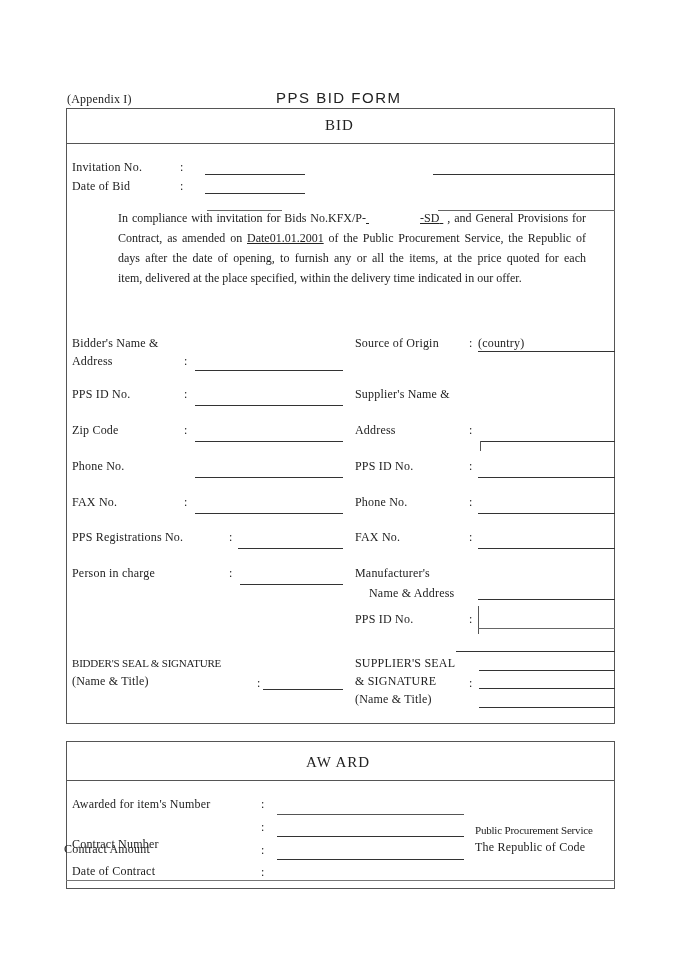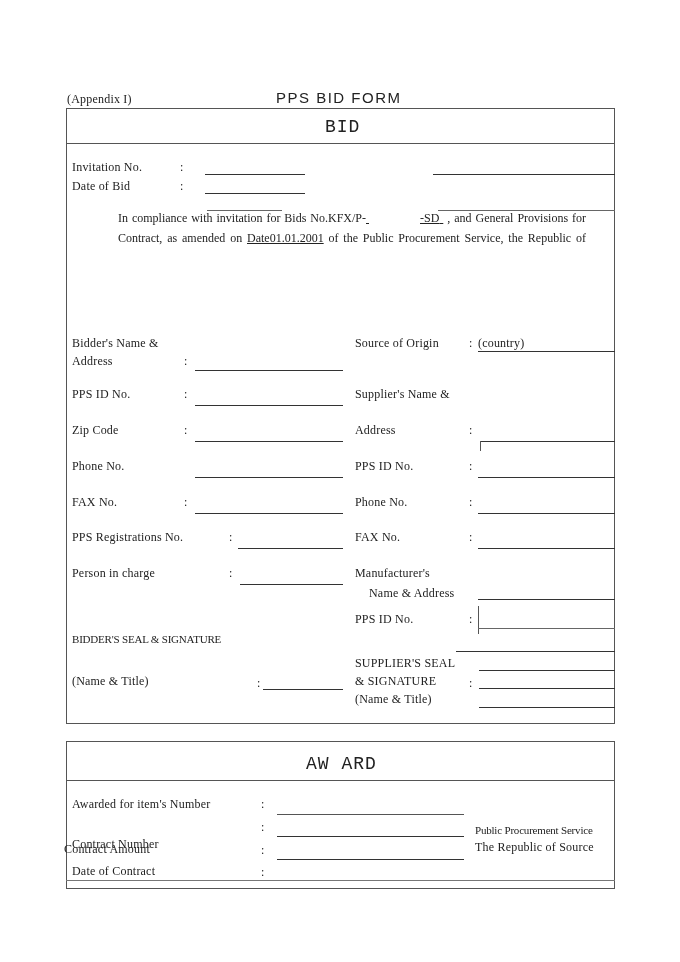--- a/index.html
+++ b/index.html
@@ -4,21 +4,21 @@
 <style>
   html, body { margin: 0; padding: 0; background: #ffffff; }
   body { width: 680px; height: 962px; position: relative; overflow: hidden;
          font-family: "Liberation Serif", "DejaVu Serif", serif; color: #222; }
   .abs { position: absolute; white-space: nowrap; }
   .t { font-size: 12px; line-height: 14px; letter-spacing: 0.2px; }
   .hl { position: absolute; height: 0; border-top: 1px solid #333; }
   .vl { position: absolute; width: 0; border-left: 1px solid #555; }
   .box { position: absolute; border: 1px solid #555; box-sizing: border-box; }
   .title { font-family: "Liberation Sans", "DejaVu Sans", sans-serif; font-size: 15px; letter-spacing: 1.5px; }
-  .section-title { font-family: Liberation Mono, monospace; font-size: 18px; letter-spacing: 1px; }
+  .section-title { font-family: Liberation Serif, serif; font-size: 15px; letter-spacing: 1px; }
   .para { position: absolute; left: 72px; width: 514px; font-size: 12px; line-height: 20px; text-align: justify; }
   .para .line { display: block; white-space: nowrap; text-align-last: justify; margin-left: 46px; }
   .para .line.last { text-align-last: left; }
   .u { text-decoration: underline; }
   .field { position: absolute; height: 0; border-top: 1px solid #333; }
 </style>
 </head>
 <body>
 
 <div class="abs t" style="left:67px; top:92px;">(Appendix I)</div>
@@ -35,20 +35,22 @@
 
 <div class="abs t" style="left:72px; top:179px;">Date of Bid</div>
 <div class="abs t" style="left:180px; top:179px;">:</div>
 <div class="field" style="left:205px; top:193px; width:100px;"></div>
 
 <div class="field" style="left:207px; top:210px; width:75px; border-top-color:#666;"></div>
 <div class="field" style="left:438px; top:210px; width:177px; border-top-color:#666;"></div>
 <div class="para" style="top:208px;">
   <span class="line"><span>In compliance with invitation for Bids No.KFX/P-</span><span class="u" style="display:inline-block; width:54px;">&nbsp;</span><span class="u">-SD</span><span class="u">&nbsp;</span> <span>, and General Provisions for</span></span>
   <span class="line"><span>Contract, as amended on </span><span class="u">Date01.01.2001</span><span> of the Public Procurement Service, the Republic of</span></span>
+  <span class="line">days after the date of opening, to furnish any or all the items, at the price quoted for each</span>
+  <span class="line last">item, delivered at the place specified, within the delivery time indicated in our offer.</span>
 </div>
 
 <div class="abs t" style="left:72px; top:336px;">Bidder's Name &amp;</div>
 <div class="abs t" style="left:72px; top:354px;">Address</div>
 <div class="abs t" style="left:184px; top:354px;">:</div>
 <div class="field" style="left:195px; top:370px; width:148px;"></div>
 
 <div class="abs t" style="left:72px; top:387px;">PPS ID No.</div>
 <div class="abs t" style="left:184px; top:387px;">:</div>
 <div class="field" style="left:195px; top:405px; width:148px;"></div>
@@ -99,21 +101,21 @@
 <div class="abs t" style="left:369px; top:586px;">Name &amp; Address</div>
 <div class="field" style="left:478px; top:599px; width:137px;"></div>
 
 <div class="abs t" style="left:355px; top:612px;">PPS ID No.</div>
 <div class="abs t" style="left:469px; top:612px;">:</div>
 <div class="vl" style="left:478px; top:606px; height:28px;"></div>
 <div class="field" style="left:478px; top:628px; width:137px; border-top-color:#666;"></div>
 
 <div class="field" style="left:456px; top:651px; width:159px;"></div>
 
-<div class="abs t" style="left:72px; top:632px; font-size:11px; letter-spacing:-0.2px;">BIDDER'S SEAL &amp; SIGNATURE</div>
+<div class="abs t" style="left:72px; top:656px; font-size:11px; letter-spacing:-0.2px;">BIDDER'S SEAL &amp; SIGNATURE</div>
 <div class="abs t" style="left:72px; top:674px;">(Name &amp; Title)</div>
 <div class="abs t" style="left:257px; top:676px;">:</div>
 <div class="field" style="left:263px; top:689px; width:80px;"></div>
 
 <div class="abs t" style="left:355px; top:656px;">SUPPLIER'S SEAL</div>
 <div class="abs t" style="left:355px; top:674px;">&amp; SIGNATURE</div>
 <div class="abs t" style="left:469px; top:676px;">:</div>
 <div class="abs t" style="left:355px; top:692px;">(Name &amp; Title)</div>
 <div class="field" style="left:479px; top:670px; width:136px;"></div>
 <div class="field" style="left:479px; top:688px; width:136px;"></div>
@@ -132,15 +134,15 @@
 <div class="field" style="left:277px; top:836px; width:187px;"></div>
 
 <div class="abs t" style="left:64px; top:842px;">Contract Amount</div>
 <div class="abs t" style="left:261px; top:843px;">:</div>
 <div class="field" style="left:277px; top:859px; width:187px;"></div>
 
 <div class="abs t" style="left:72px; top:864px;">Date of Contract</div>
 <div class="abs t" style="left:261px; top:865px;">:</div>
 
 <div class="abs t" style="left:475px; top:823px; font-size:11px; letter-spacing:-0.2px;">Public Procurement Service</div>
-<div class="abs t" style="left:475px; top:840px;">The Republic of Source</div>
+<div class="abs t" style="left:475px; top:840px;">The Republic of Code</div>
 
 <div class="hl" style="left:66px; top:880px; width:549px; border-top-color:#777;"></div>
 
 </body></html>

